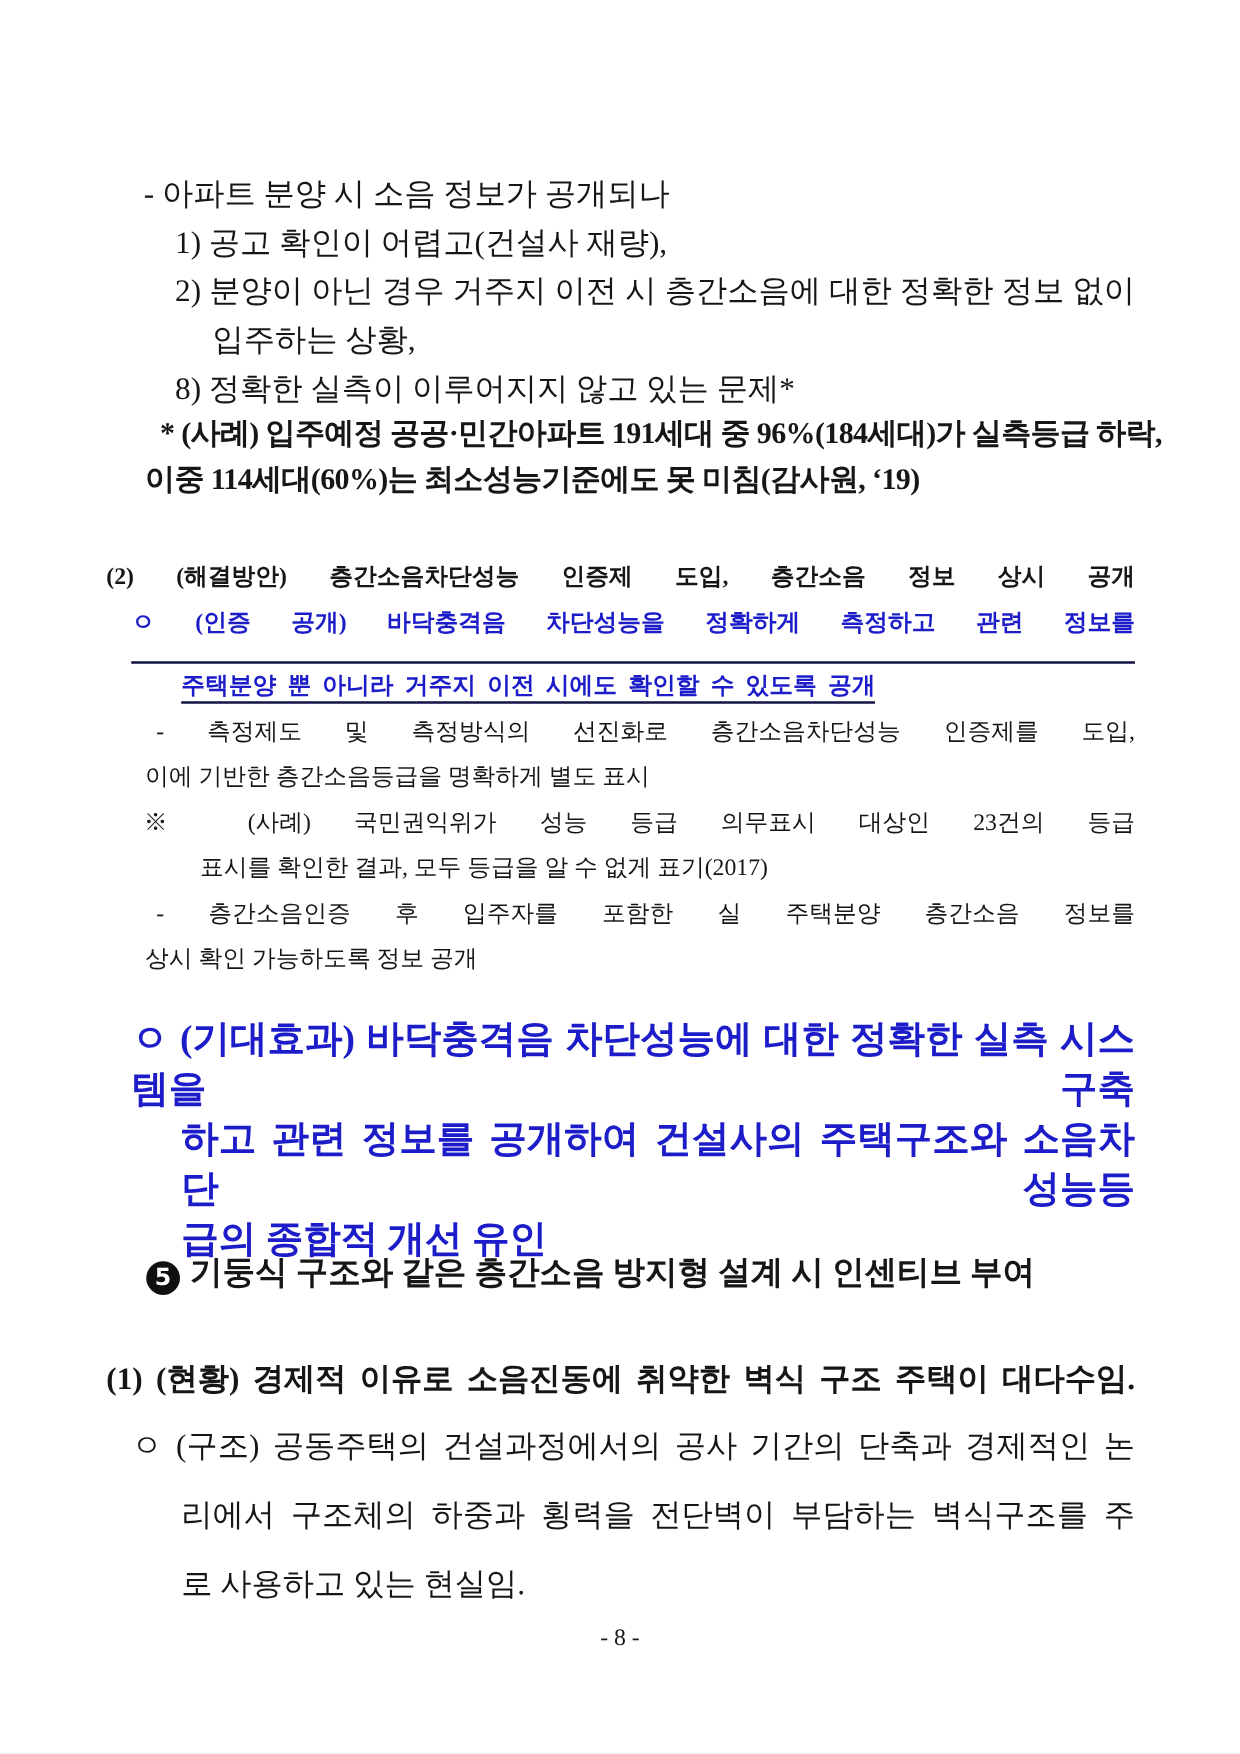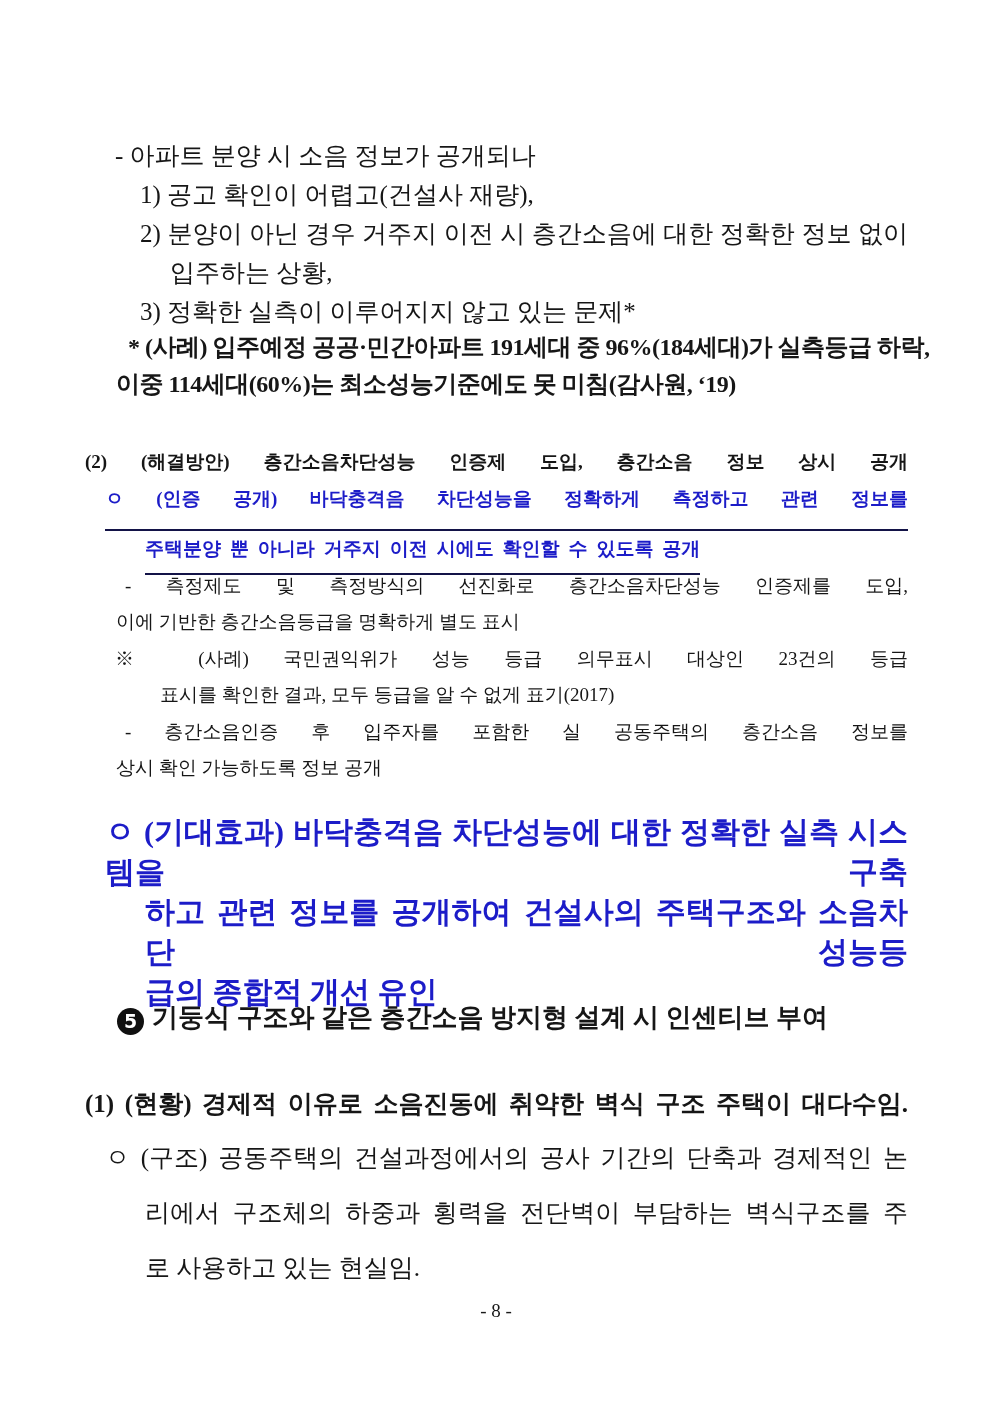--- a/index.html
+++ b/index.html
@@ -24,21 +24,21 @@
   .in43{margin-left:43px;}
   .in55{margin-left:55px;}
   .in60{margin-left:60px;}
   .in70{margin-left:31px;}
   .in75{margin-left:75px;}
   .in85{margin-left:85px;}
   .bold{font-weight:bold;}
   .blue{color:#1c1cc8;}
   
   .ul-full{border-bottom:2px solid #131347;padding-bottom:12px;}
-  .ul-span{border-bottom:2px solid #131347;padding-bottom:14px;word-spacing:0.22em;}
+  .ul-span{border-bottom:2px solid #131347;padding-bottom:2px;word-spacing:0.22em;}
   
   .block-a{top:136px;font-size:25px;line-height:39px;}
   .block-b{top:329px;font-size:24px;line-height:37px;font-weight:bold;letter-spacing:-0.5px;}
   .block-c{top:444px;font-size:19px;line-height:36.5px;}
   .block-d{top:812px;font-size:30px;line-height:40px;font-weight:bold;}
   .block-e{top:1000px;font-size:26px;line-height:36px;font-weight:bold;}
   .block-f{top:1086px;font-size:25px;line-height:36px;font-weight:bold;}
   .block-g{top:1130px;font-size:25px;line-height:55px;}
   .footer{top:1300px;left:0;width:992px;text-align:center;font-size:19px;color:#1a1a1a;font-family:"Liberation Serif","DejaVu Serif",serif;}
   
@@ -57,37 +57,37 @@
 </head>
 <body>
 
 <div class="page">
 
   <div class="block block-a">
     <div class="line in30">- 아파트 분양 시 소음 정보가 공개되나</div>
     <div class="line in55">1) 공고 확인이 어렵고(건설사 재량),</div>
     <div class="jf in55">2) 분양이 아닌 경우 거주지 이전 시 층간소음에 대한 정확한 정보 없이</div>
     <div class="line in85">입주하는 상황,</div>
-    <div class="line in55">3) 정확한 실측이 이루어지지 않고 있는 문제*</div>
+    <div class="line in55">8) 정확한 실측이 이루어지지 않고 있는 문제*</div>
   </div>
 
   <div class="block block-b">
     <div class="line in43">* (사례) 입주예정 공공·민간아파트 191세대 중 96%(184세대)가 실측등급 하락,</div>
     <div class="line in70">이중 114세대(60%)는 최소성능기준에도 못 미침(감사원, ‘19)</div>
   </div>
 
   <div class="block block-c">
     <div class="jf bold">(2) (해결방안) 층간소음차단성능 인증제 도입, 층간소음 정보 상시 공개</div>
     <div class="jf bold blue ul-full in20">ㅇ (인증 공개) 바닥충격음 차단성능을 정확하게 측정하고 관련 정보를</div>
     <div class="line in60 bold blue"><span class="ul-span">주택분양 뿐 아니라 거주지 이전 시에도 확인할 수 있도록 공개</span></div>
     <div class="jf in40">- 측정제도 및 측정방식의 선진화로 층간소음차단성능 인증제를 도입,</div>
     <div class="line in70">이에 기반한 층간소음등급을 명확하게 별도 표시</div>
     <div class="jf in30">※ (사례) 국민권익위가 성능 등급 의무표시 대상인 23건의 등급</div>
     <div class="line in75">표시를 확인한 결과, 모두 등급을 알 수 없게 표기(2017)</div>
-    <div class="jf in40">- 층간소음인증 후 입주자를 포함한 실 공동주택의 층간소음 정보를</div>
+    <div class="jf in40">- 층간소음인증 후 입주자를 포함한 실 주택분양 층간소음 정보를</div>
     <div class="line in70">상시 확인 가능하도록 정보 공개</div>
   </div>
 
   <div class="block block-d blue">
     <div class="jf in20">ㅇ (기대효과) 바닥충격음 차단성능에 대한 정확한 실측 시스템을 구축</div>
     <div class="jf in60">하고 관련 정보를 공개하여 건설사의 주택구조와 소음차단 성능등</div>
     <div class="line in60">급의 종합적 개선 유인</div>
   </div>
 
   <div class="block block-e">

